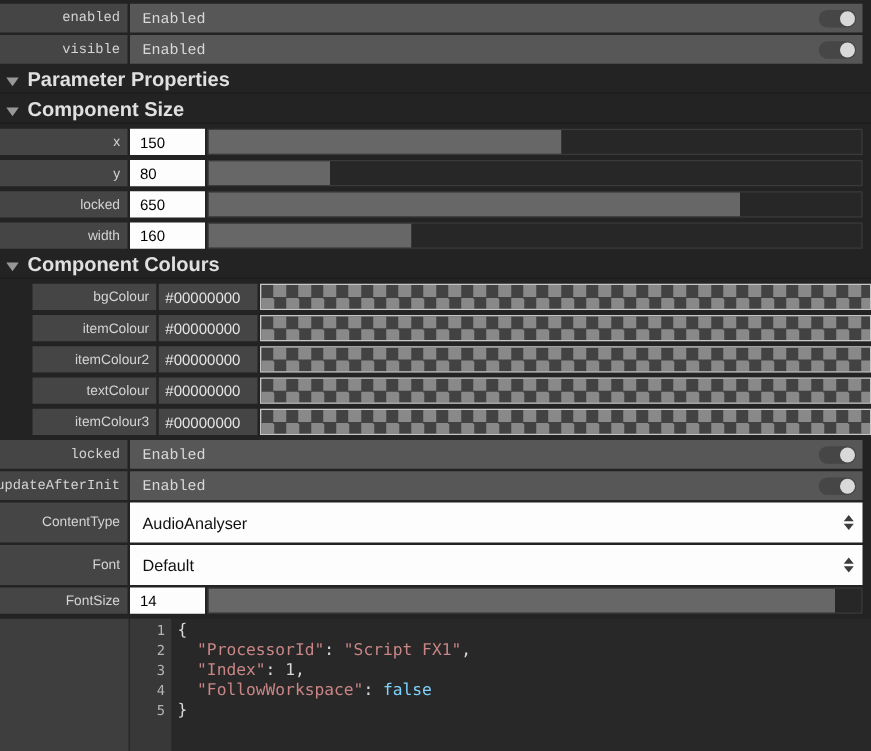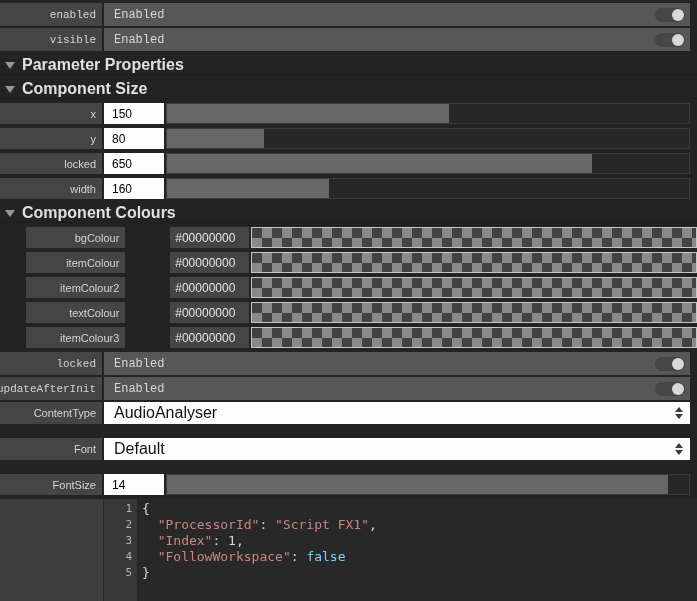--- a/index.html
+++ b/index.html
@@ -51,32 +51,32 @@
   }
   .slider-track{
     flex:1;margin-left:2px;background:#272727;border:1px solid #3a3a3a;
     position:relative;box-sizing:border-box;
   }
   .slider-fill{position:absolute;left:0;top:0;bottom:0;background:#676767;}
   
   .row.colour-row{height:21px;margin-bottom:4px;padding-left:26px;}
   .hex-cell{
     width:74px;flex:none;background:#454545;color:#e6e6e6;font-size:12px;
-    display:flex;align-items:center;padding-left:5px;white-space:nowrap;margin-left:43px;
+    display:flex;align-items:center;padding-left:5px;white-space:nowrap;
   }
   .swatch{
     flex:1;margin-left:2px;border:1px solid #c6c6c6;box-sizing:border-box;
     background-color:#424242;
     background-image:conic-gradient(#898989 90deg,#424242 90deg 180deg,#898989 180deg 270deg,#424242 270deg);
     background-size:20px 20px;
   }
   
-  .row.dropdown-row{height:22px;margin-bottom:14px;}
+  .row.dropdown-row{height:32px;margin-bottom:2px;}
   .dropdown{
-    flex:1;background:#fdfdfd;color:#111;font-size:16px;display:flex;
+    flex:1;background:#fdfdfd;color:#111;font-size:13px;display:flex;
     align-items:center;padding-left:10px;position:relative;
   }
   .stepper{
     position:absolute;right:7px;top:50%;transform:translateY(-50%);
     display:flex;flex-direction:column;align-items:center;
   }
   .stepper .up{
     width:0;height:0;border-left:4px solid transparent;border-right:4px solid transparent;
     border-bottom:5px solid #3c3c3c;margin-bottom:2px;
   }

